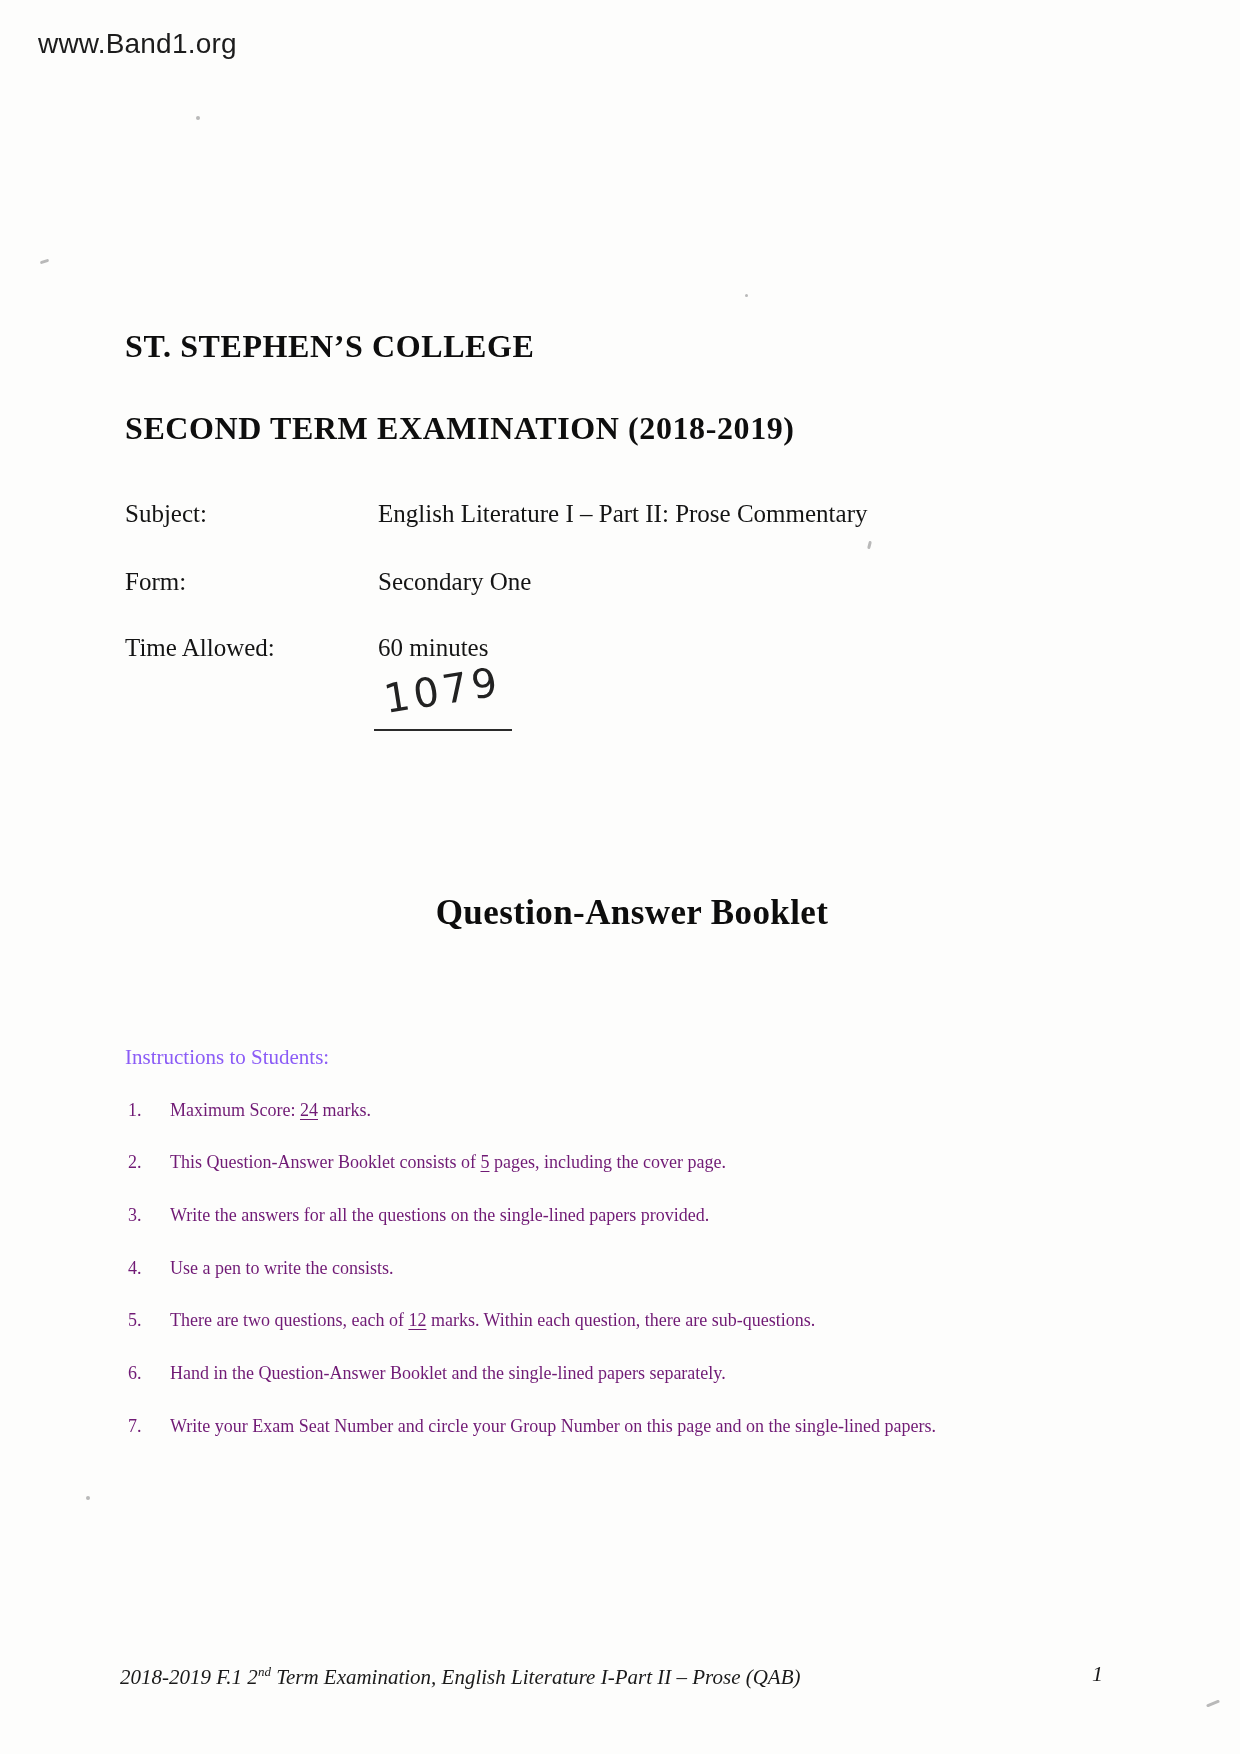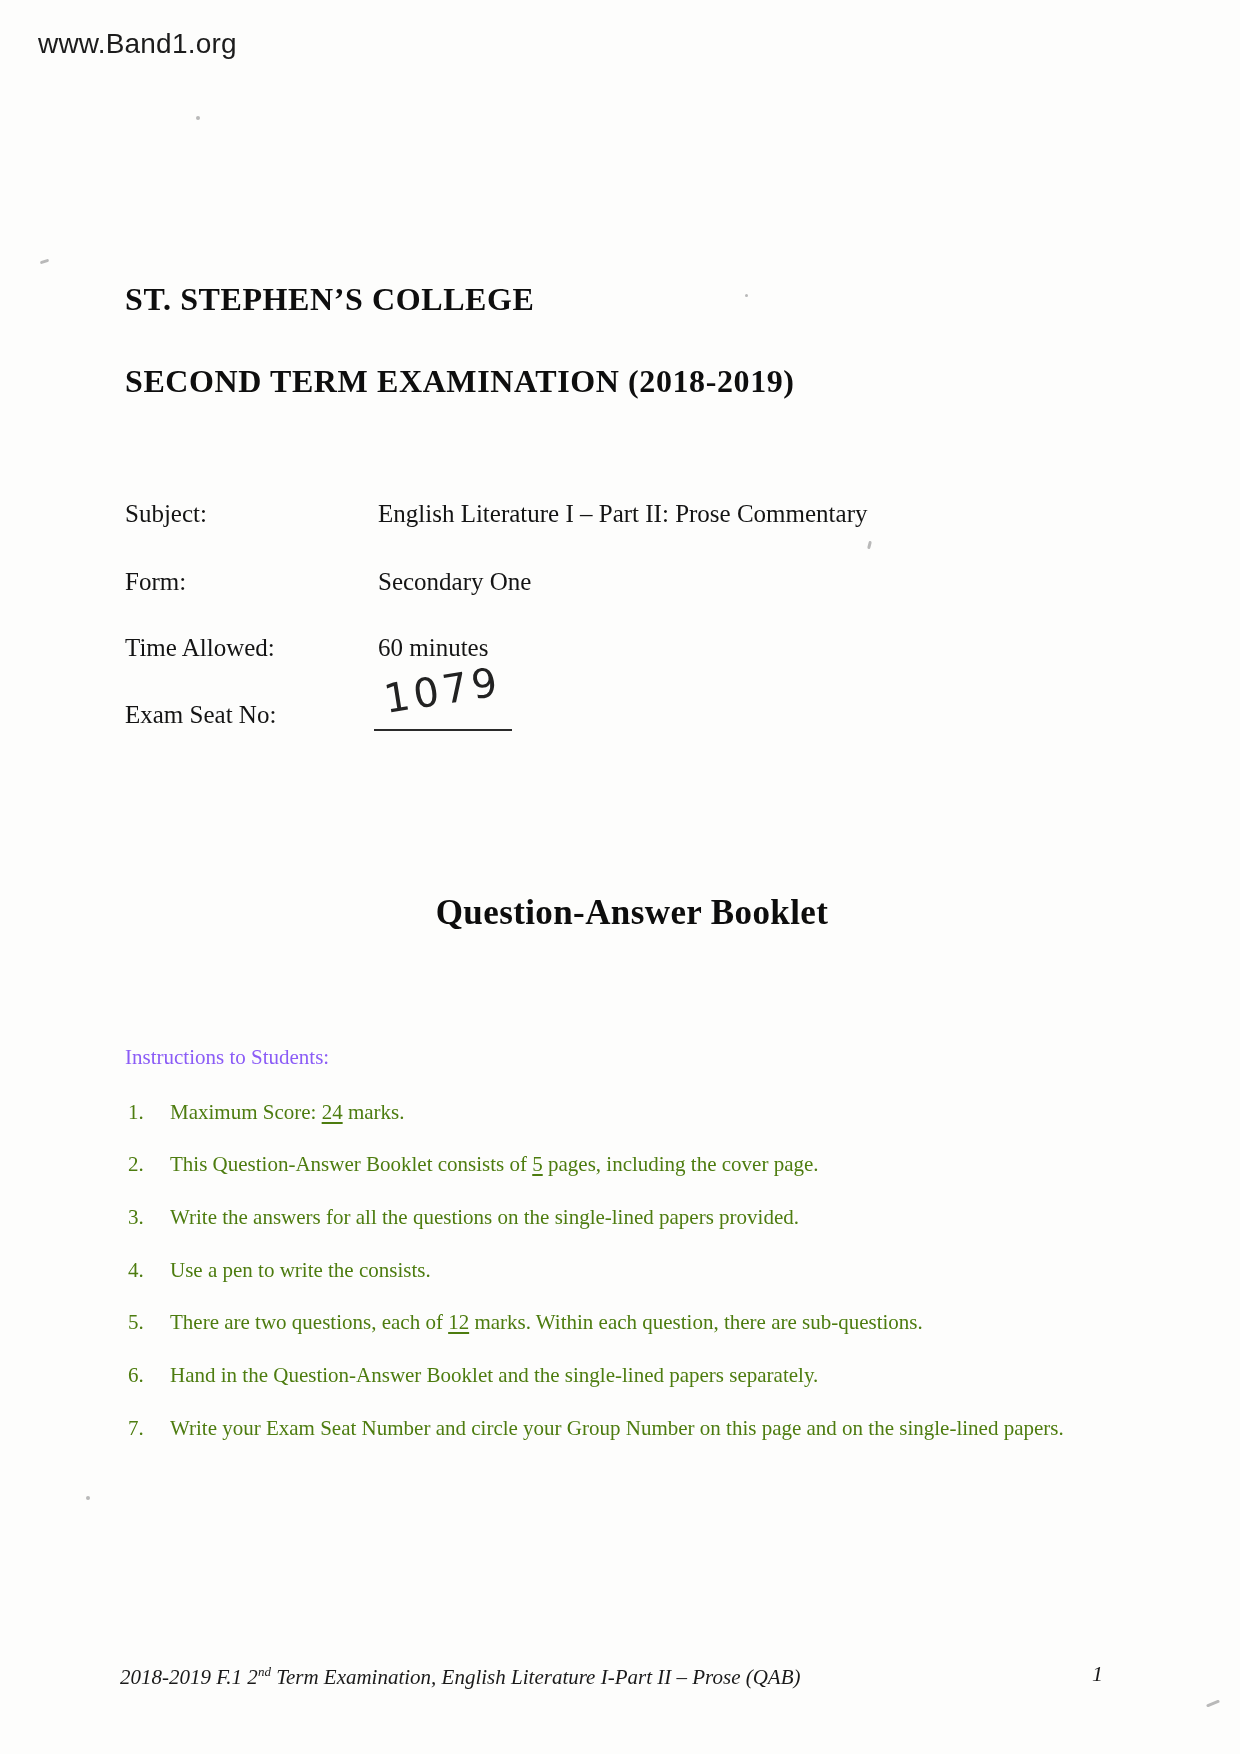--- a/index.html
+++ b/index.html
@@ -29,20 +29,21 @@
     letter-spacing: 0.2px;
   }
   .title {
     position: absolute;
     left: 125px;
     font-size: 32px;
     font-weight: bold;
     letter-spacing: 0.6px;
     color: #0e0e0e;
     white-space: nowrap;
+    margin-top: 47px;
   }
   .title.school { top: 281px; }
   .title.exam   { top: 363px; }
 
   .field-row {
     position: absolute;
     left: 125px;
     width: 1000px;
     font-size: 25px;
     color: #141414;
@@ -85,22 +86,22 @@
     position: absolute;
     left: 125px;
     top: 1045px;
     font-size: 21px;
     color: #8b5cf6;
   }
   .ins-row {
     position: absolute;
     left: 128px;
     width: 1060px;
-    font-size: 21px;
-    color: #4d7c0f;
+    font-size: 18px;
+    color: #701a75;
     white-space: nowrap;
   }
   .ins-num  { display: inline-block; width: 42px; }
   .u { text-decoration: underline; text-underline-offset: 3px; }
   sup { font-size: 0.62em; }
 
   .footer-text {
     position: absolute;
     left: 120px;
     top: 1664px;
@@ -147,23 +148,20 @@
   <div class="field-row" style="top:500px">
     <span class="field-label">Subject:</span>
     <span class="field-value">English Literature I – Part II: Prose Commentary</span>
   </div>
 
   <div class="field-row" style="top:634px">
     <span class="field-label">Time Allowed:</span>
     <span class="field-value">60 minutes</span>
   </div>
 
-  <div class="field-row" style="top:701px">
-    <span class="field-label">Exam Seat No:</span>
-  </div>
   <div class="handwriting">1079</div>
   <div class="seat-line"></div>
 
 
   <div class="booklet-title">Question-Answer Booklet</div>
 
   <div class="ins-heading">Instructions to Students:</div>
 
   <div class="ins-row" style="top:1100px">
     <span class="ins-num">1.</span><span class="ins-txt"><span>Maximum Score: </span><span class="u">24</span><span> marks.</span></span>

